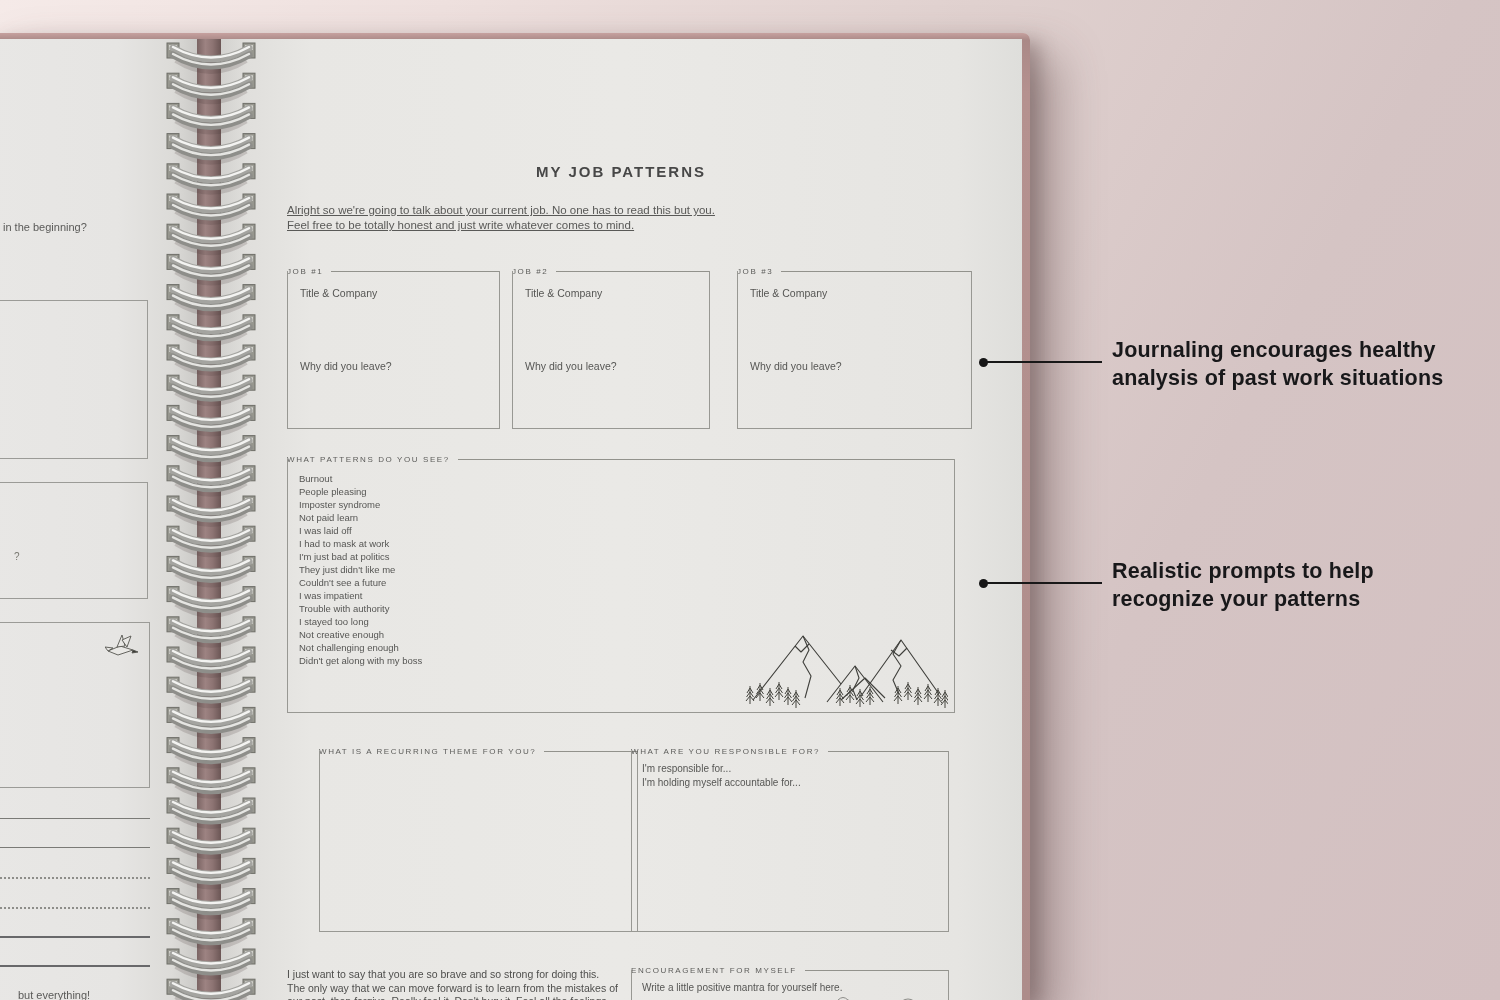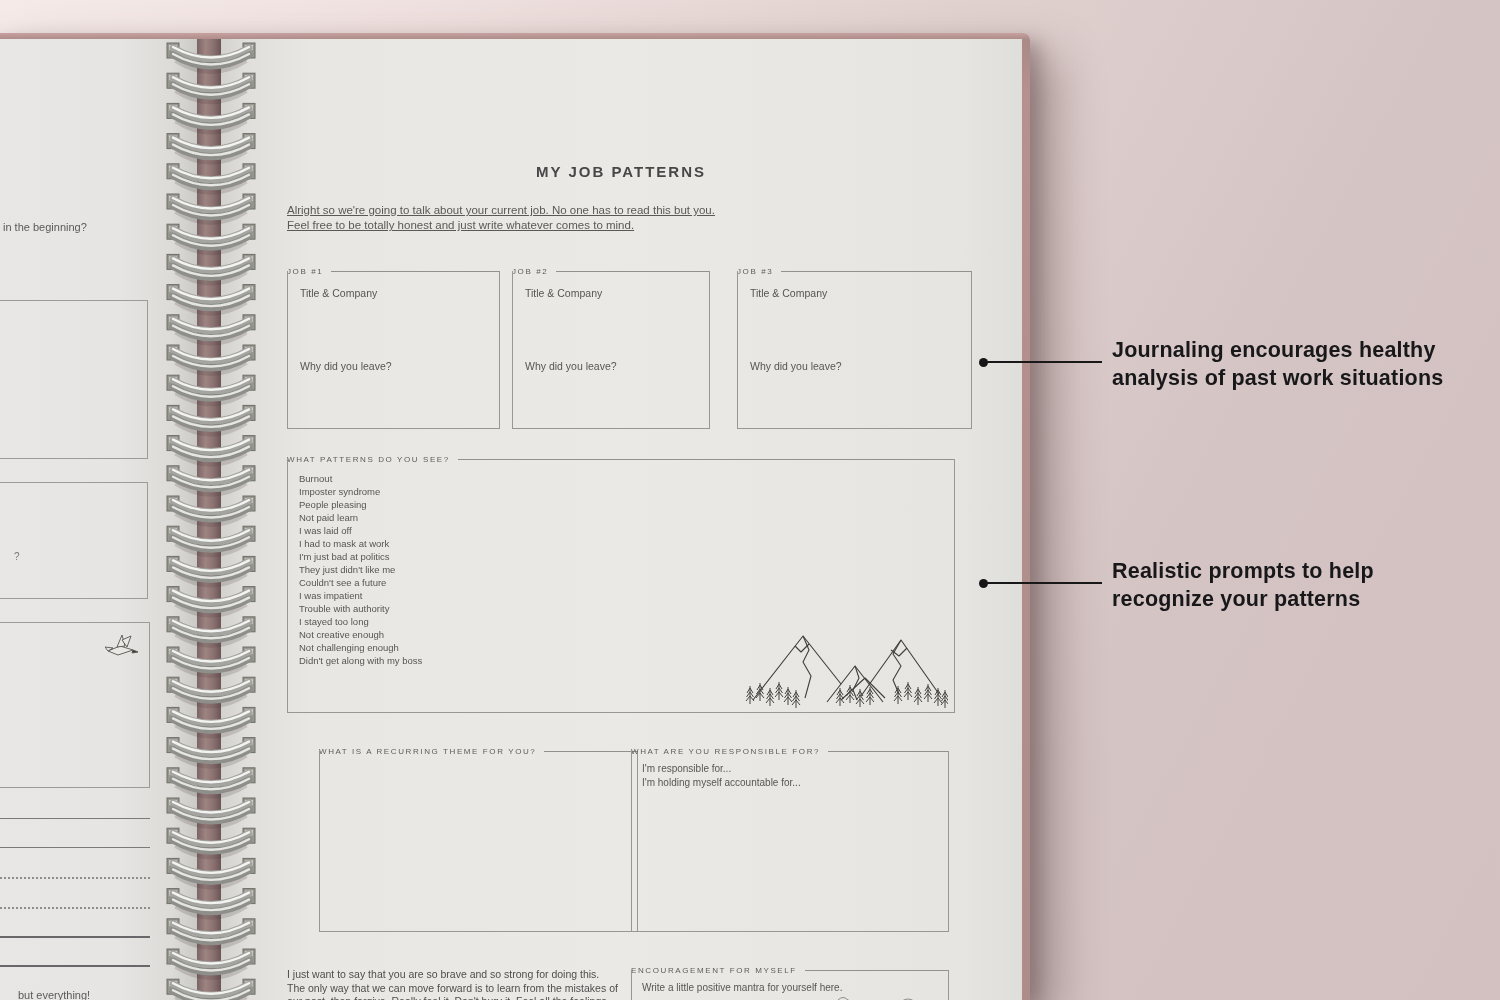--- a/index.html
+++ b/index.html
@@ -126,22 +126,22 @@
 </div>
 
 <div class="fbox" style="left:287px;top:453px;width:668px;">
   <div class="head">
       <span class="label">WHAT PATTERNS DO YOU SEE?</span>
       <span class="hline"></span>
     </div>
   <div class="bodybox" style="height:253px;">
     <div class="patlist">
       <div class="pat">Burnout</div>
+      <div class="pat">People pleasing</div>
       <div class="pat">Imposter syndrome</div>
-      <div class="pat">People pleasing</div>
       <div class="pat">Not paid learn</div>
       <div class="pat">I was laid off</div>
       <div class="pat">I had to mask at work</div>
       <div class="pat">I'm just bad at politics</div>
       <div class="pat">They just didn't like me</div>
       <div class="pat">Couldn't see a future</div>
       <div class="pat">I was impatient</div>
       <div class="pat">Trouble with authority</div>
       <div class="pat">I stayed too long</div>
       <div class="pat">Not creative enough</div>

